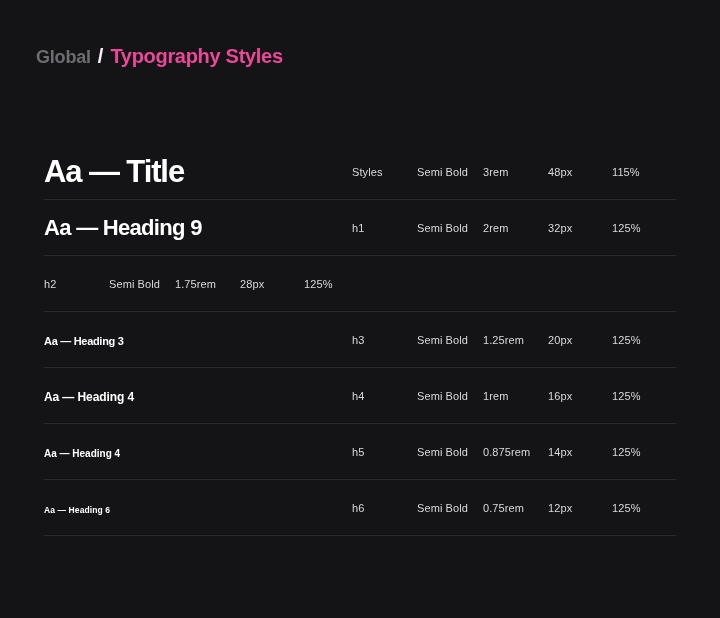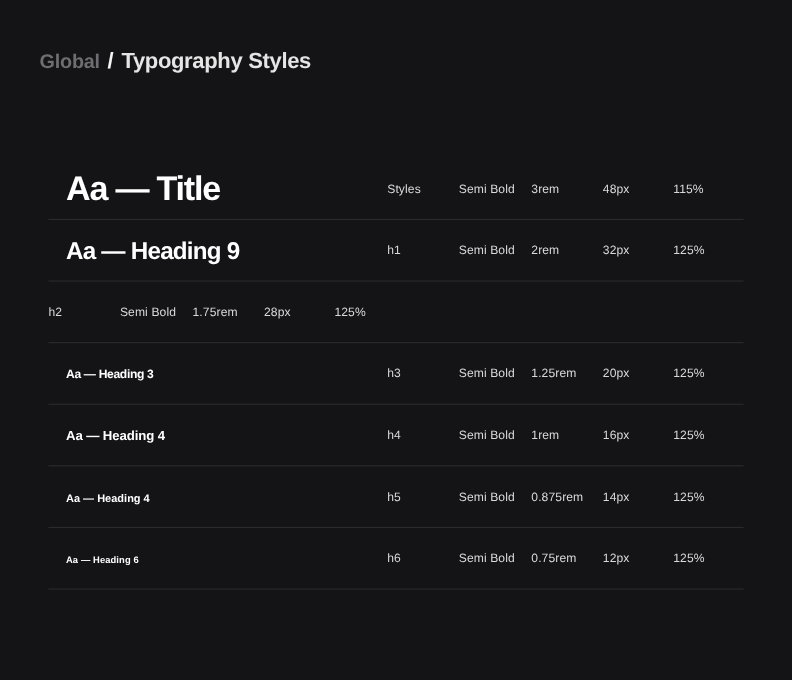--- a/index.html
+++ b/index.html
@@ -40,21 +40,21 @@
     letter-spacing: -0.2px;
   }
   .crumb-sep {
     font-size: 20px;
     font-weight: 700;
     color: #f4f4f5;
   }
   .crumb-current {
     font-size: 20px;
     font-weight: 700;
-    color: #e5e5e5;
+    color: #ec4899;
     letter-spacing: -0.3px;
   }
 
   
   .table {
     position: absolute;
     top: 144px;
     left: 44px;
     width: 632px;
   }
@@ -114,21 +114,20 @@
     letter-spacing: 0.1px;
     white-space: nowrap;
   }
 
   .sample {
     color: #ffffff;
     font-weight: 600;
     white-space: nowrap;
     letter-spacing: -0.6px;
     line-height: 1.15;
-    margin-left: 16px;
   }
   .s-title { font-size: 31px; letter-spacing: -1.1px; }
   .s-h1    { font-size: 22px; letter-spacing: -0.7px; }
   .s-h2    { font-size: 19px; letter-spacing: -0.5px; }
   .s-h3    { font-size: 11px; letter-spacing: -0.3px; }
   .s-h4    { font-size: 12px; letter-spacing: -0.1px; }
   .s-h5    { font-size: 10px; letter-spacing: 0px; }
   .s-h6    { font-size: 8.5px; letter-spacing: 0.1px; }
 </style>
 </head>

